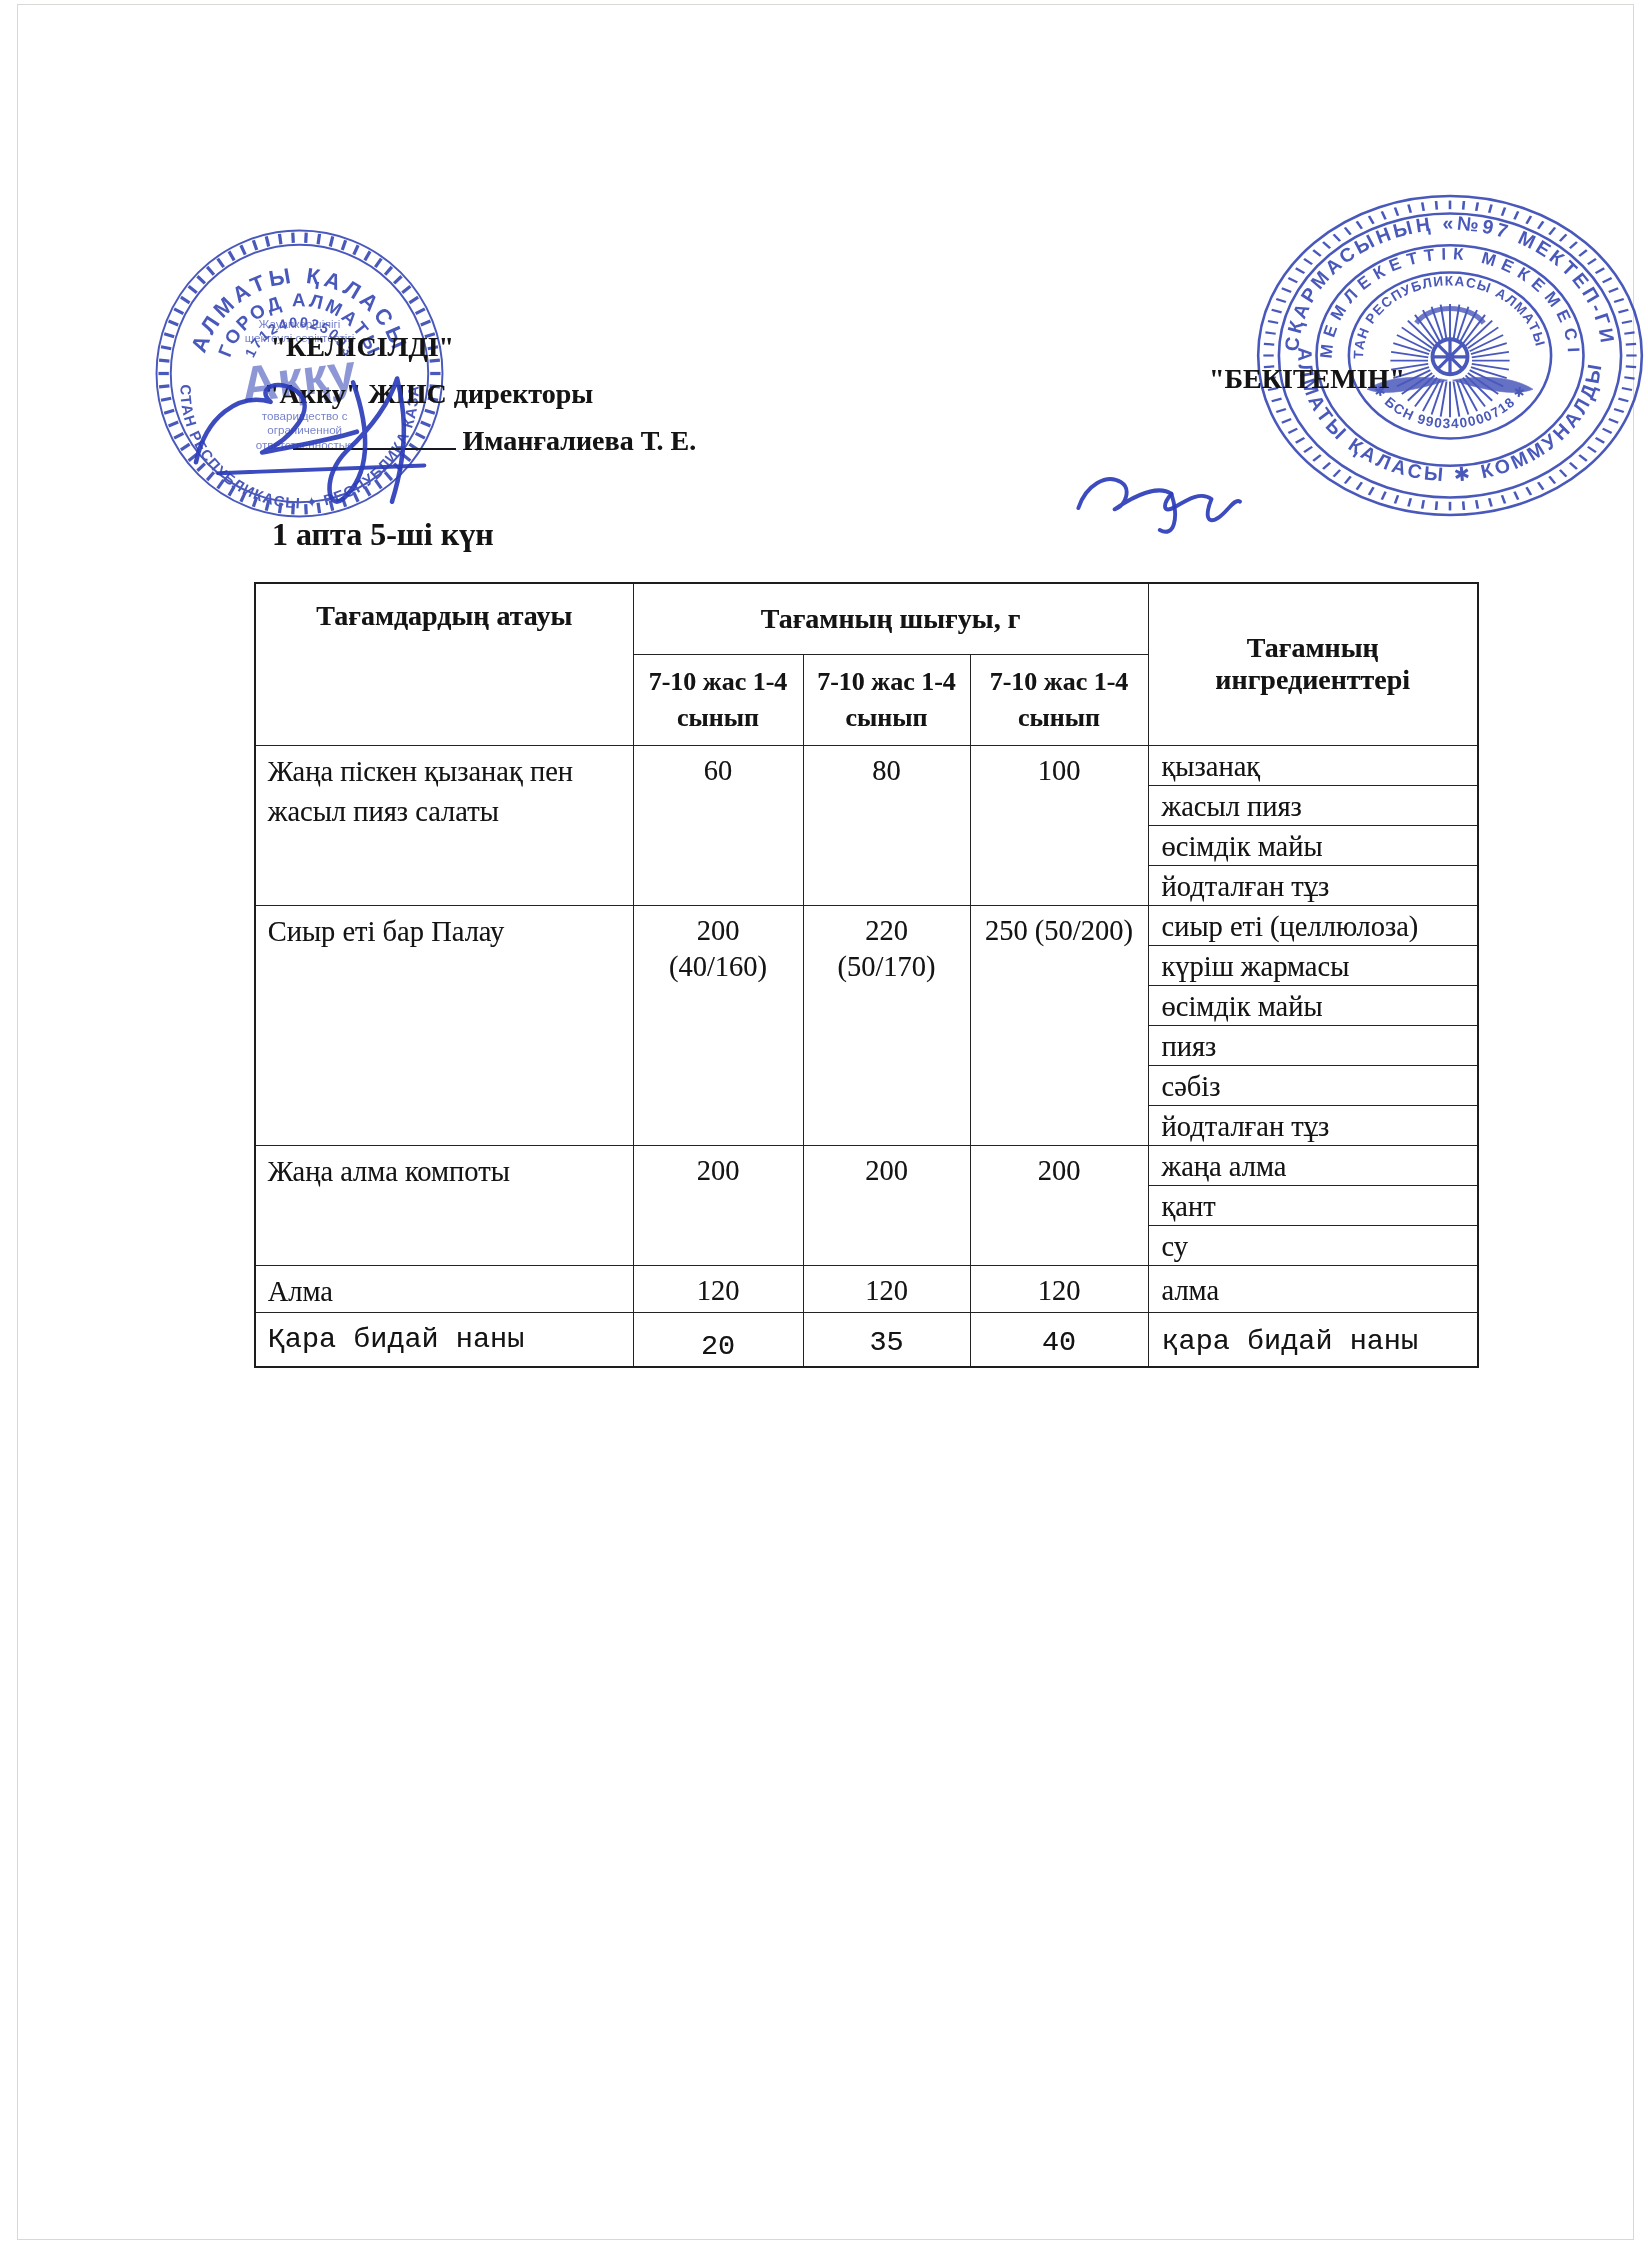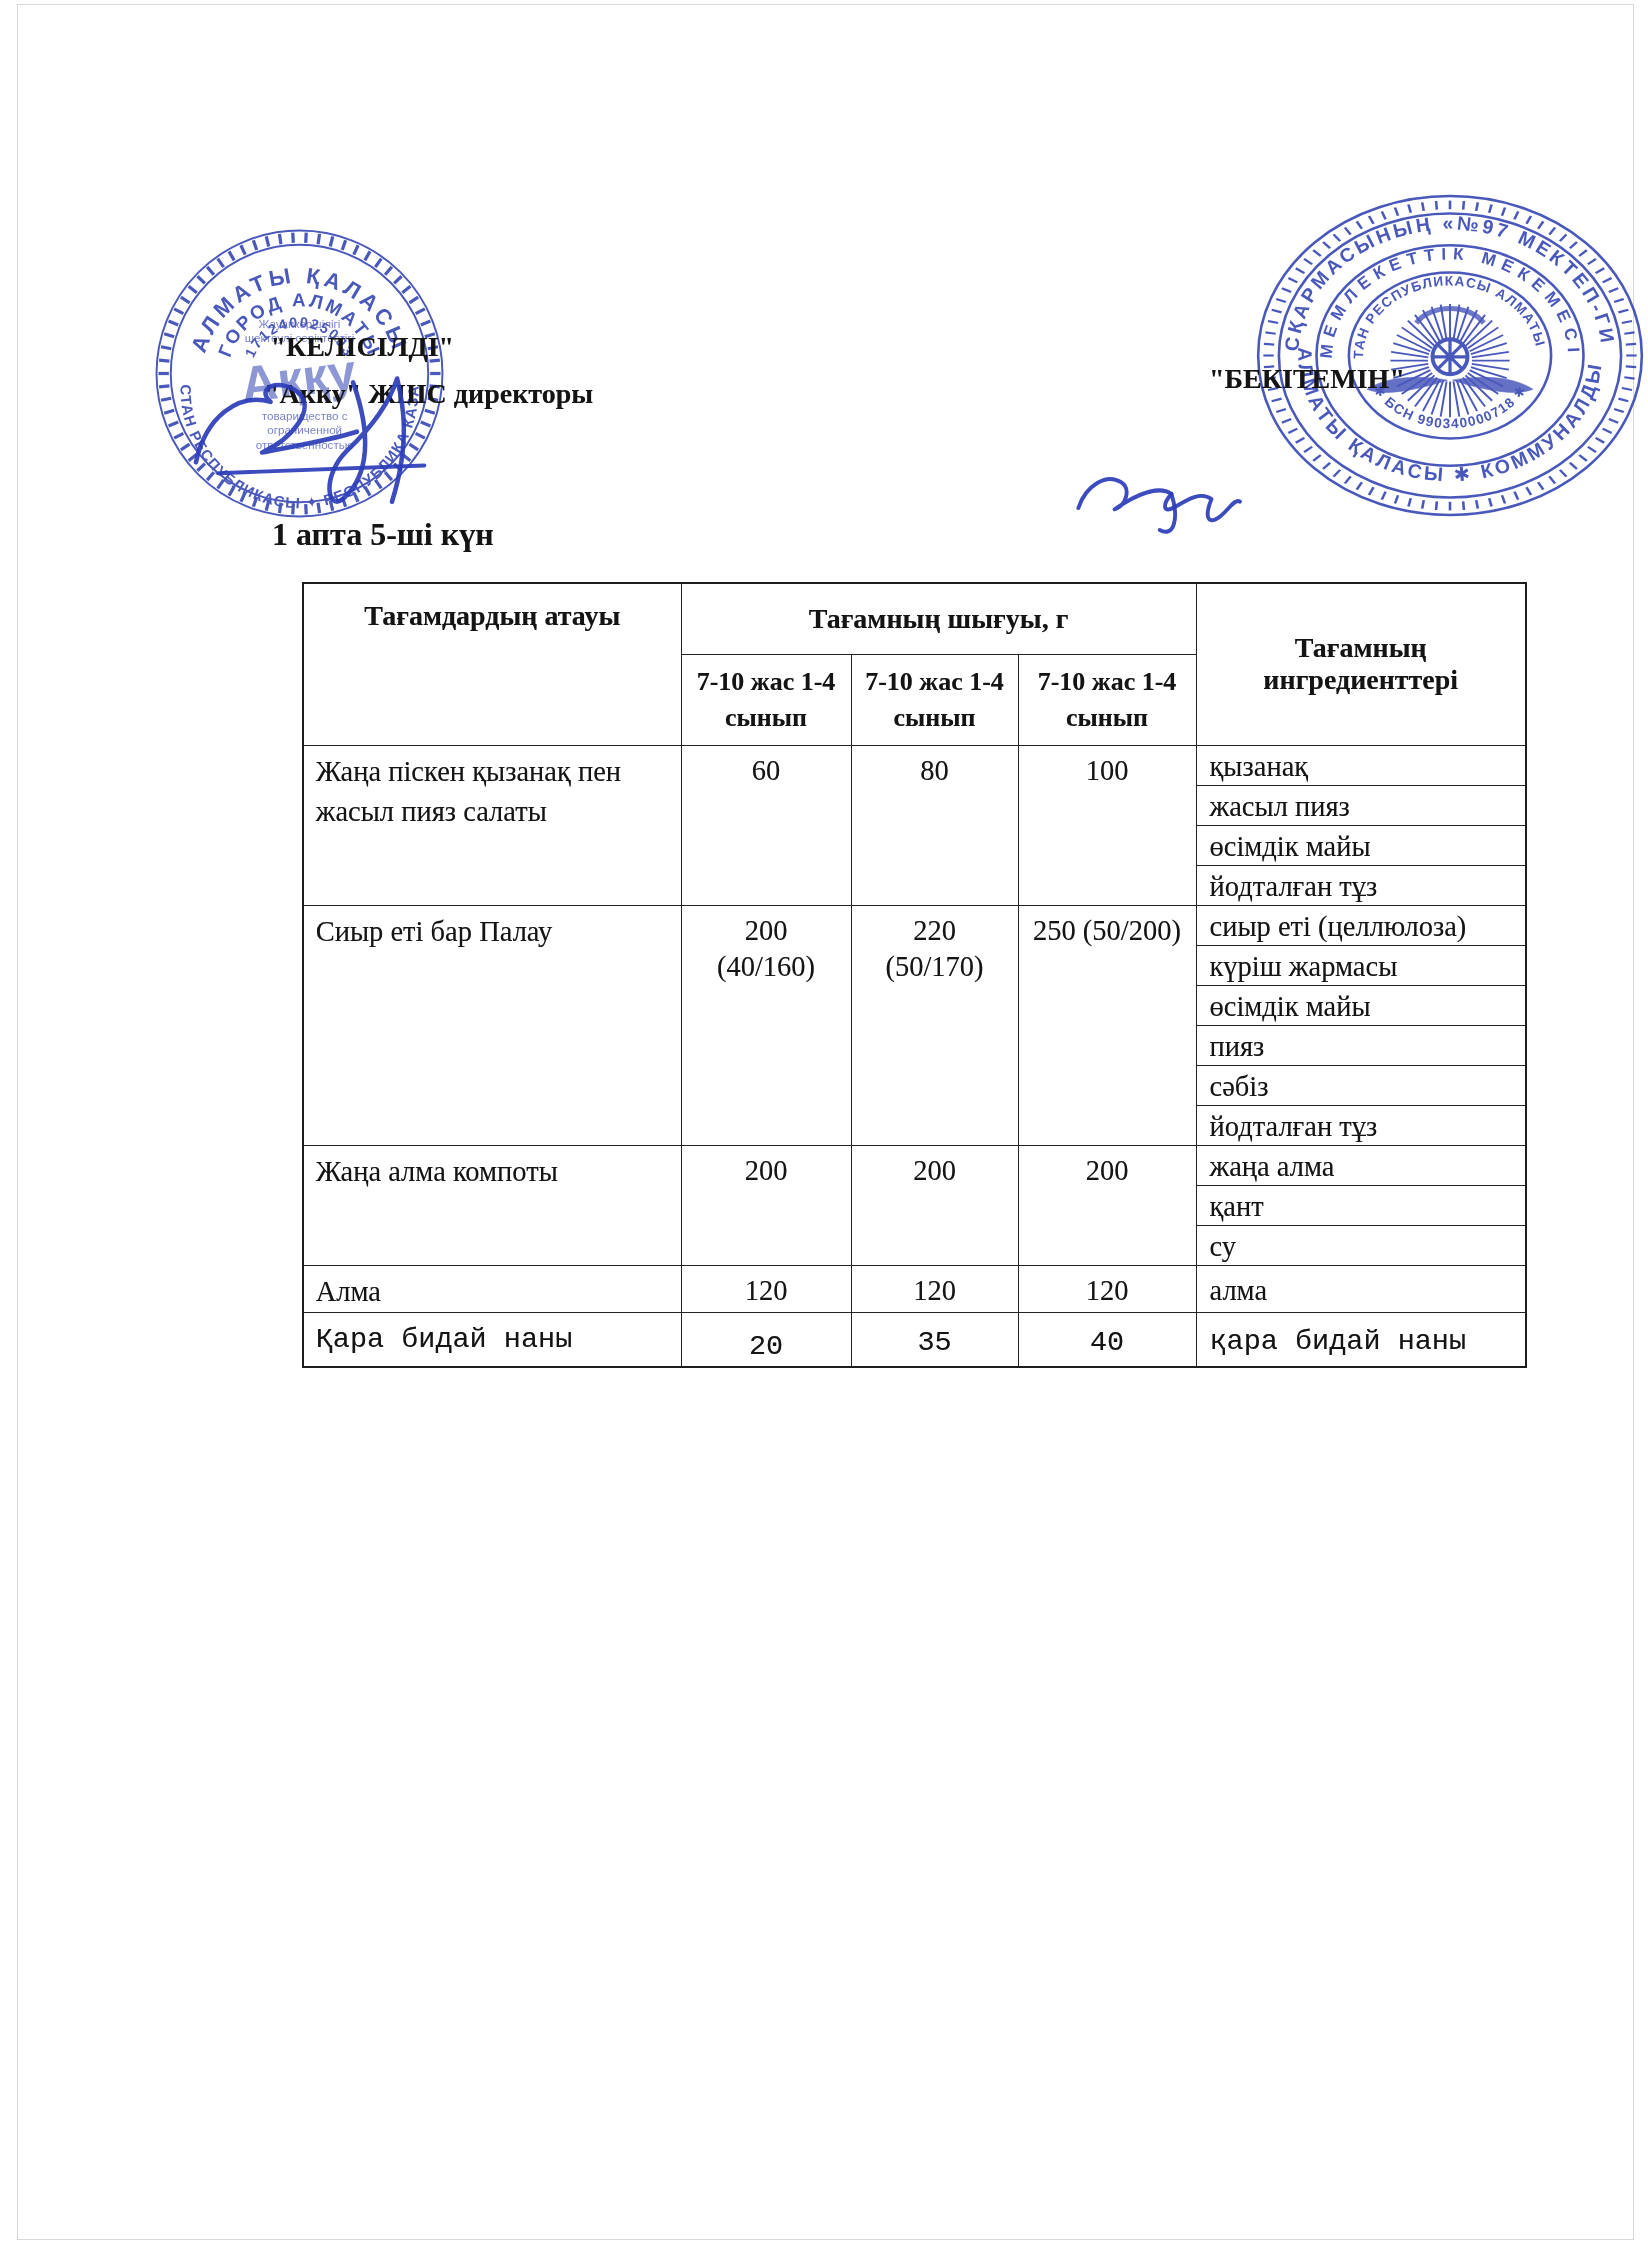--- a/index.html
+++ b/index.html
@@ -9,21 +9,21 @@
        border:1.3px solid #d8d8d5;pointer-events:none;}
   .abs{position:absolute;}
   .doc-text{text-shadow:0 0 0.6px rgba(20,20,25,.38);}
   
   .approval{font-size:28px;font-weight:bold;line-height:47px;white-space:nowrap;z-index:3;}
   .approval .l1{display:block;}
   .sigline{display:inline-block;border-bottom:2.6px solid #181822;height:0.95em;vertical-align:baseline;}
   .week-title{font-size:32px;font-weight:bold;z-index:3;}
   
   table.menu{border-collapse:collapse;table-layout:fixed;width:1223px;
-       font-size:28.5px;background:transparent;z-index:3;margin-left:48px;}
+       font-size:28.5px;background:transparent;z-index:3;}
   table.menu td,table.menu th{border:1.9px solid #232323;overflow:hidden;}
   table.menu{border:2.6px solid #1d1d1d;}
   tr.h1{height:71px;} tr.h2{height:91px;} tr.ri{height:40px;} tr.rb{height:43px;font-family:Liberation Mono, monospace;}
   th.h-dish{vertical-align:top;padding-top:15.6px;text-align:center;font-weight:bold;font-size:28px;}
   th.h-out{vertical-align:middle;text-align:center;font-weight:bold;font-size:28px;}
   th.h-sub{vertical-align:middle;text-align:center;font-weight:bold;font-size:26px;line-height:36px;padding:0 9px;}
   th.h-ing{vertical-align:middle;text-align:center;font-weight:bold;font-size:28px;padding:0 13px;}
   td.c-name{vertical-align:top;text-align:left;padding:6.5px 10.4px 0 11.7px;line-height:40px;}
   td.c-val{vertical-align:top;text-align:center;padding-top:7.8px;white-space:pre-line;line-height:36px;}
   td.c-ing{vertical-align:middle;text-align:left;padding-left:13px;padding-top:5px;}
@@ -297,20 +297,22 @@
       <path d="M-128,44 C-96,24 -48,22 -4,30 C-48,44 -100,56 -128,44 Z" fill="#3141b2" opacity=".85"></path>
       <path d="M128,44 C96,24 48,22 4,30 C48,44 100,56 128,44 Z" fill="#3141b2" opacity=".85"></path>
       <path d="M-52,-58 C-30,-88 30,-88 52,-58" fill="none" stroke-width="8" opacity=".8"></path>
     </g>
   </g>
 </svg>
 
 <div class="abs approval doc-text" style="left:264px;top:323px;">
   <span class="l1" style="margin-left:6.5px">"КЕЛІСІЛДІ"</span>
   <span class="l1">"Акку" ЖШС директоры</span>
+  <span class="l1" style="margin-left:28.5px"><span class="sigline" style="width:163px"></span>
+    <span>Иманғалиева Т. Е.</span></span>
 </div>
 
 <div class="abs approval doc-text" style="left:1061px;top:355px;">
   <span class="l1" style="margin-left:148px">"БЕКІТЕМІН"</span>
 </div>
 
 <svg class="abs sig" style="left:183px;top:355px;width:305px;height:156px;z-index:4" viewBox="0 0 470 240">
   <path d="M20,165 C35,95 85,58 135,72 C110,50 150,34 178,58 C205,82 170,128 122,150 C172,140 222,132 268,118" stroke-width="7"></path>
   <path d="M262,42 C290,120 288,186 246,222 C222,240 214,186 252,148 C292,110 318,74 330,36 C338,70 352,130 322,226" stroke-width="7"></path>
   <path d="M55,182 L372,170" stroke-width="6"></path>

